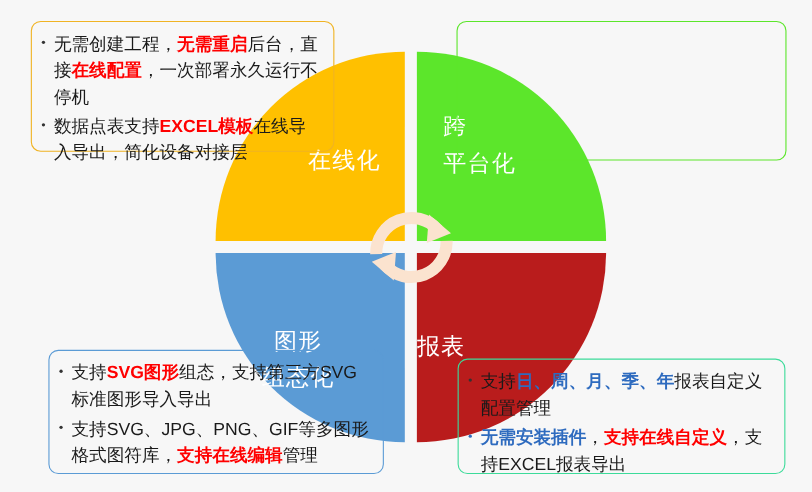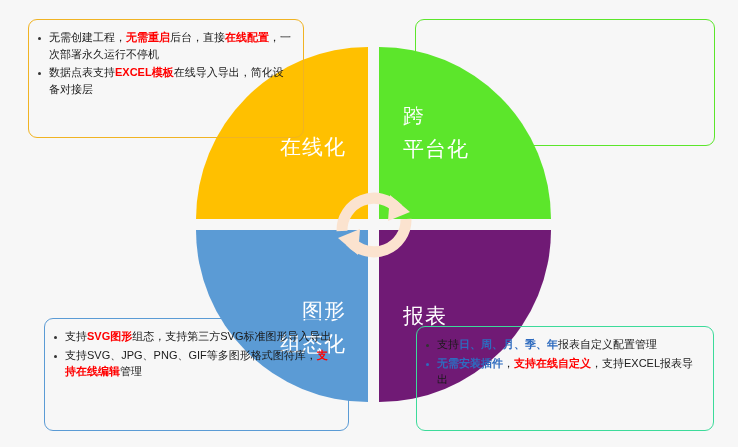--- a/index.html
+++ b/index.html
@@ -26,22 +26,22 @@
     flex-direction:column;
     justify-content:center;
     color:#ffffff;
     font-size:21px;
     line-height:1.55;
     letter-spacing:1px;
     user-select:none;
   }
   .q-tl{left:0;top:0;border-radius:172px 0 0 0;background:#FFC000;align-items:flex-end;padding-right:22px;}
   .q-tr{right:0;top:0;border-radius:0 172px 0 0;background:#5CE62B;align-items:flex-start;padding-left:24px;text-align:left;}
-  .q-bl{left:0;bottom:0;border-radius:0 0 0 172px;background:#5B9BD5;align-items:flex-end;padding-right:22px;text-align:right;}
-  .q-br{right:0;bottom:0;border-radius:0 0 172px 0;background:#701a75;align-items:flex-start;padding-left:24px;text-align:left;}
+  .q-bl{left:0;bottom:0;border-radius:0 0 0 172px;background:#5B9BD5;align-items:center;padding-right:22px;text-align:right;}
+  .q-br{right:0;bottom:0;border-radius:0 0 172px 0;background:#b91c1c;align-items:flex-start;text-align:left;}
   .q-line{display:block;white-space:nowrap;}
   .q-tl .q-line{margin-top:28px;}
   .q-bl .q-line:first-child{margin-top:24px;}
 
   
   .center-arrows{
     position:absolute;
     left:50%;top:50%;
     width:92px;height:92px;
     margin-left:-46px;margin-top:-46px;
@@ -59,21 +59,21 @@
   }
   .box-inner{position:relative;z-index:3;}
   .bx-tl{left:28px;top:19px;width:276px;height:119px;border-color:#F0B323;background:transparent;}
   .bx-tr{left:415px;top:19px;width:300px;height:127px;border-color:#5CE62B;background:transparent;}
   .bx-bl{left:28px;top:318px;width:305px;height:113px;border-color:#5B9BD5;background:transparent;margin-left:16px;}
   .bx-br{left:416px;top:326px;width:298px;height:105px;border-color:#3CDB9A;background:transparent;}
 
   ul.bullets{
     list-style:none;
     margin:0;padding:0;
-    font-size:11px;
+    font-size:16px;
     line-height:1.52;
     color:#1a1a1a;
   }
   ul.bullets > li{
     position:relative;
     padding-left:12px;
     margin:0 0 2px 0;
   }
   ul.bullets > li:before{
     content:"";

